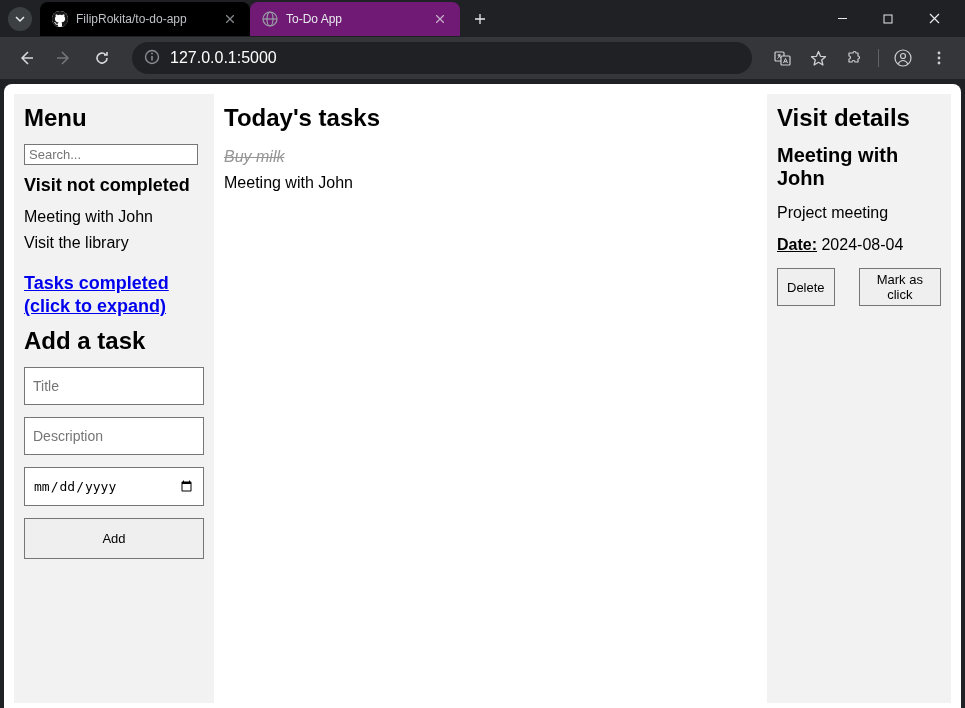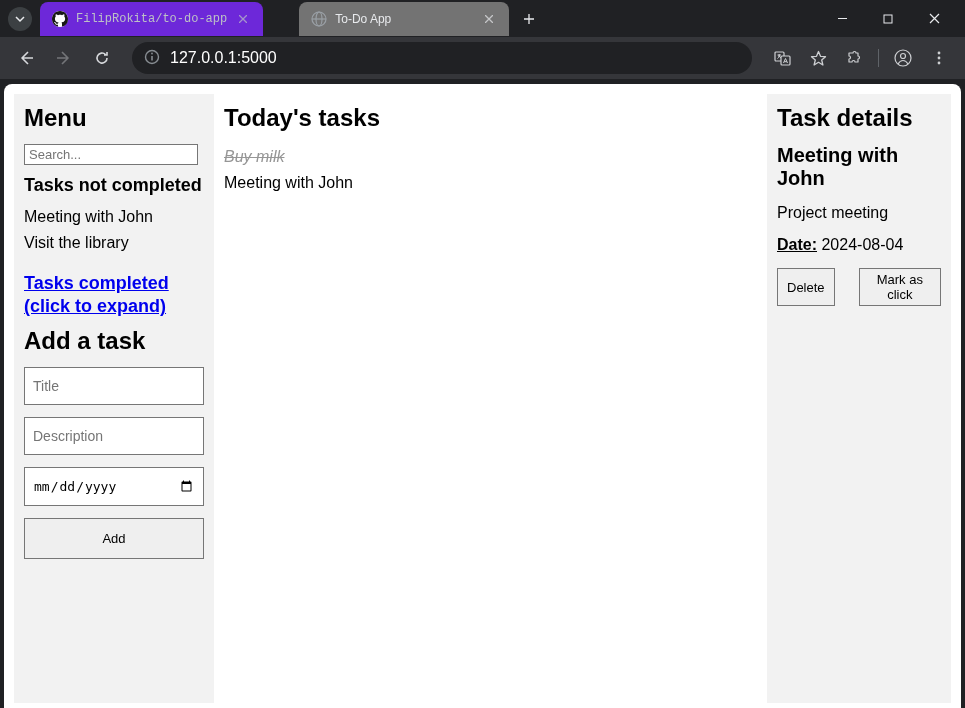--- a/index.html
+++ b/index.html
@@ -43,28 +43,26 @@
       padding: 0 12px;
       border-radius: 8px 8px 0 0;
       min-width: 210px;
       max-width: 240px;
       margin-right: 0;
       font-size: 12px;
       position: relative;
       cursor: pointer;
     }
     .tab.inactive {
-      background: #6d28d9;
+      background: #000000;
       color: #bdc1c6;
-      font-family: Liberation Mono, monospace;
     }
     .tab.active {
-      background: #737373;
+      background: #701a75;
       color: #e8eaed;
-      margin-left: 36px;
     }
     .tab-favicon {
       width: 16px;
       height: 16px;
       margin-right: 8px;
       flex-shrink: 0;
     }
     .tab-title {
       flex: 1;
       overflow: hidden;
@@ -408,21 +406,21 @@
     </div>
   </div>
 </div>
 
 <div class="content-area">
   <div class="app-layout">
 
     <aside class="sidebar-left">
       <h2>Menu</h2>
       <input class="search-box" type="text" placeholder="Search..." style="">
-      <h3>Tasks not completed</h3>
+      <h3>Visit not completed</h3>
       <ul class="task-list">
         <li class="task-item">Meeting with John</li>
         <li class="task-item">Visit the library</li>
       </ul>
       <a class="collapsible-link">Tasks completed (click to expand)</a>
       <h2 style="margin-top:8px">Add a task</h2>
       <form class="add-form">
         <input type="text" placeholder="Title" style="">
         <input type="text" placeholder="Description" style="">
         <input type="date" placeholder="dd.mm.rrrr" style="">
@@ -432,21 +430,21 @@
 
     <main class="main-panel">
       <h2>Today's tasks</h2>
       <ul class="task-list" style="margin-top:16px">
         <li class="task-item done">Buy milk</li>
         <li class="task-item">Meeting with John</li>
       </ul>
     </main>
 
     <aside class="sidebar-right">
-      <h2>Task details</h2>
+      <h2>Visit details</h2>
       <div class="detail-title">Meeting with John</div>
       <div class="detail-desc">Project meeting</div>
       <div class="detail-date">
         <strong>Date:</strong>
         <span>2024-08-04</span>
       </div>
       <div class="detail-buttons">
         <button type="button">Delete</button>
         <button type="button">Mark as click</button>
       </div>

